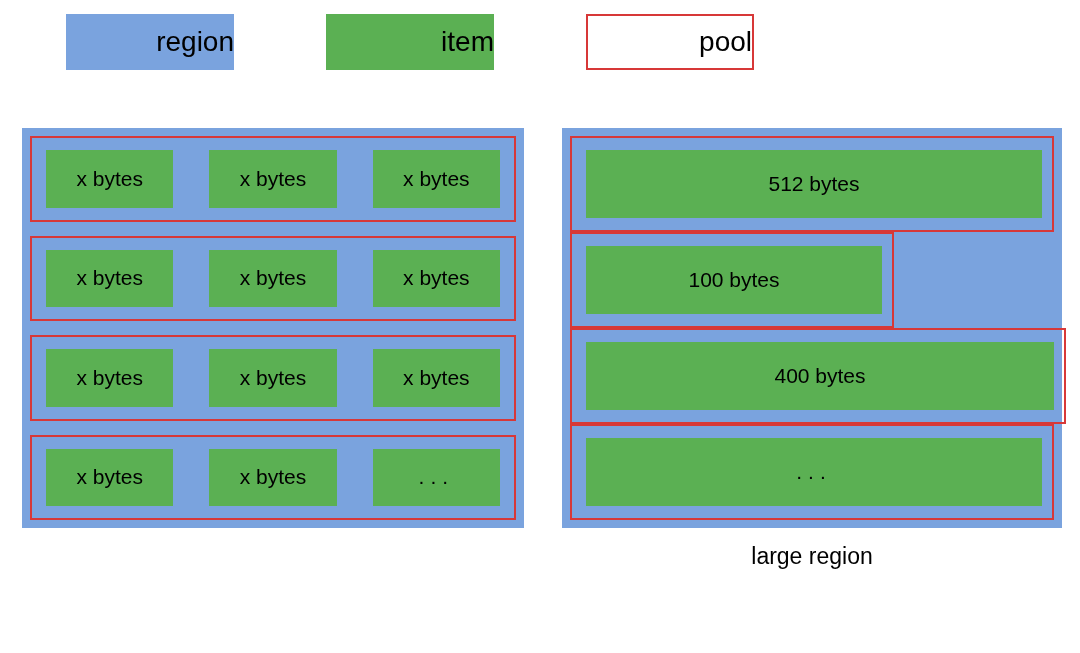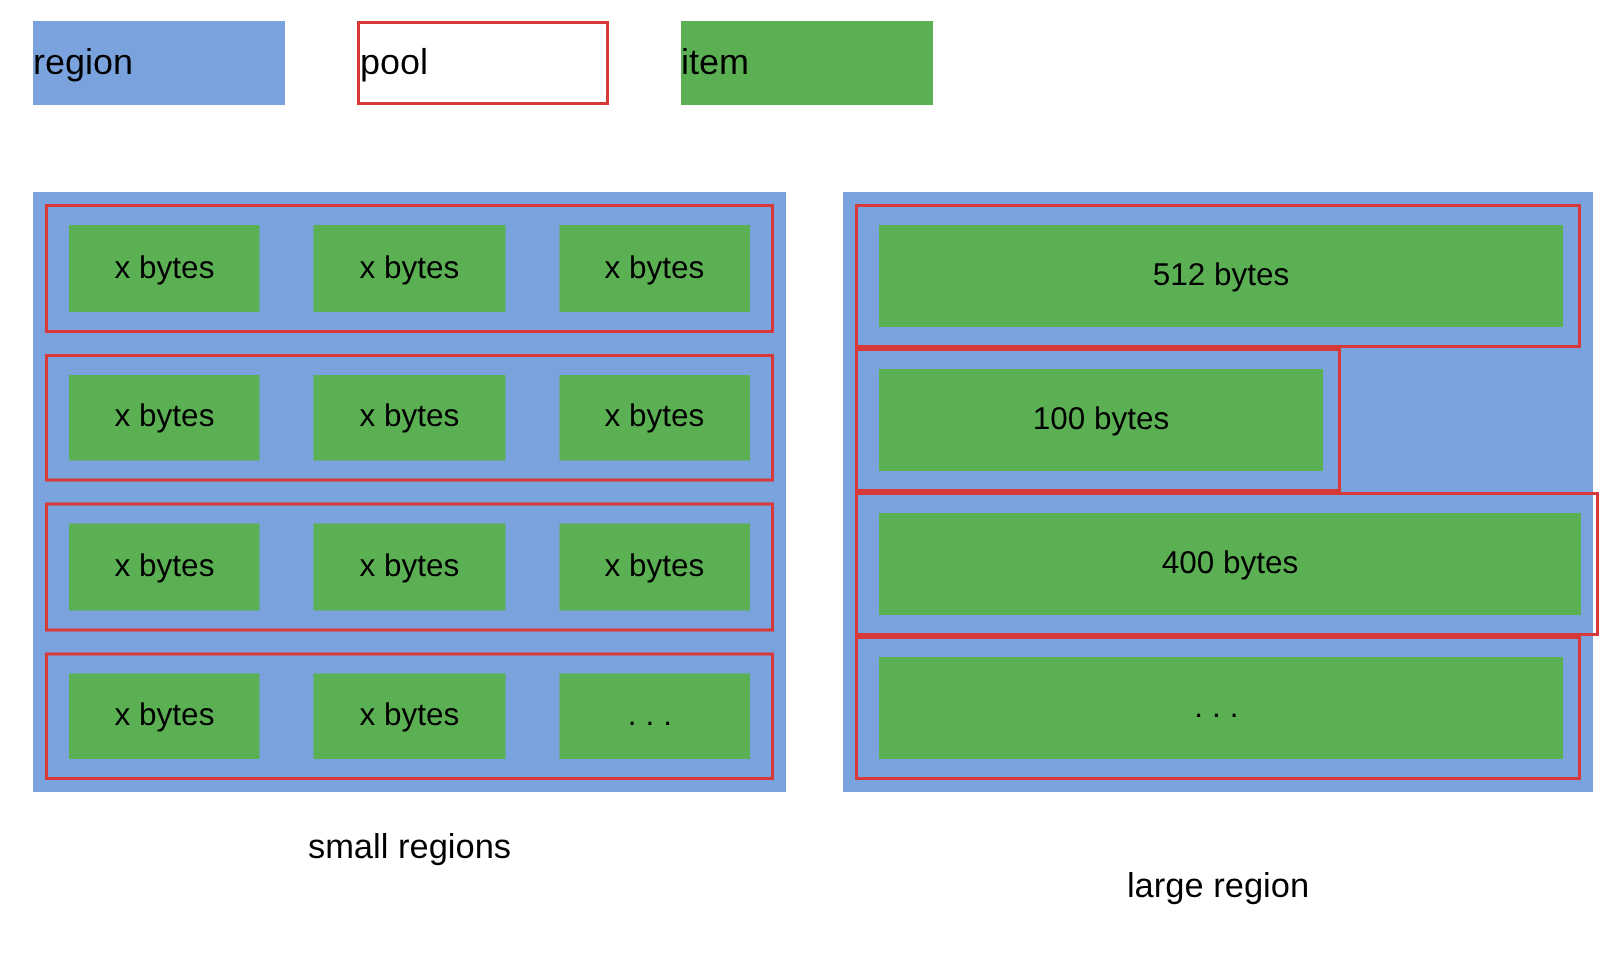--- a/index.html
+++ b/index.html
@@ -23,23 +23,24 @@
     left: 22px;
     display: flex;
     gap: 48px;
     align-items: center;
   }
   .legend-box {
     width: 168px;
     height: 56px;
     display: flex;
     align-items: center;
-    justify-content: flex-start;
-    font-size: 24px;
+    justify-content: flex-end;
+    font-size: 28px;
     box-sizing: border-box;
+    margin-left: 44px;
   }
   .region-swatch { background: #7aa3de; }
   .pool-swatch   { background: #ffffff; border: 2px solid #d73838; }
   .item-swatch   { background: #5bb053; }
 
   
   .region {
     position: absolute;
     background: #7aa3de;
     box-sizing: border-box;
@@ -99,37 +100,37 @@
     line-height: 1.3;
   }
   .caption.small-cap {
     left: 22px;
     width: 502px;
     top: 550px;
   }
   .caption.large-cap {
     left: 562px;
     width: 500px;
-    top: 576px;
+    top: 542px;
   }
 </style>
 </head>
 <body>
 
 <div class="stage">
 
   <div class="legend">
     <div class="legend-box region-swatch">
       <span>region</span>
     </div>
+    <div class="legend-box item-swatch">
+      <span>item</span>
+    </div>
     <div class="legend-box pool-swatch">
       <span>pool</span>
-    </div>
-    <div class="legend-box item-swatch">
-      <span>item</span>
     </div>
   </div>
 
   <div class="region small-region">
     <div class="pool">
       <div class="item">
           <span>x bytes</span>
         </div>
       <div class="item">
           <span>x bytes</span>
@@ -190,19 +191,18 @@
       </div>
     </div>
     <div class="pool" style="width:484px">
       <div class="item ellipsis" style="width:100%">
         <span>...</span>
       </div>
     </div>
   </div>
 
   <div class="caption small-cap">
-    <div>small regions</div>
   </div>
   <div class="caption large-cap">
     <div>large region</div>
   </div>
 
 </div>
 
 </body></html>

